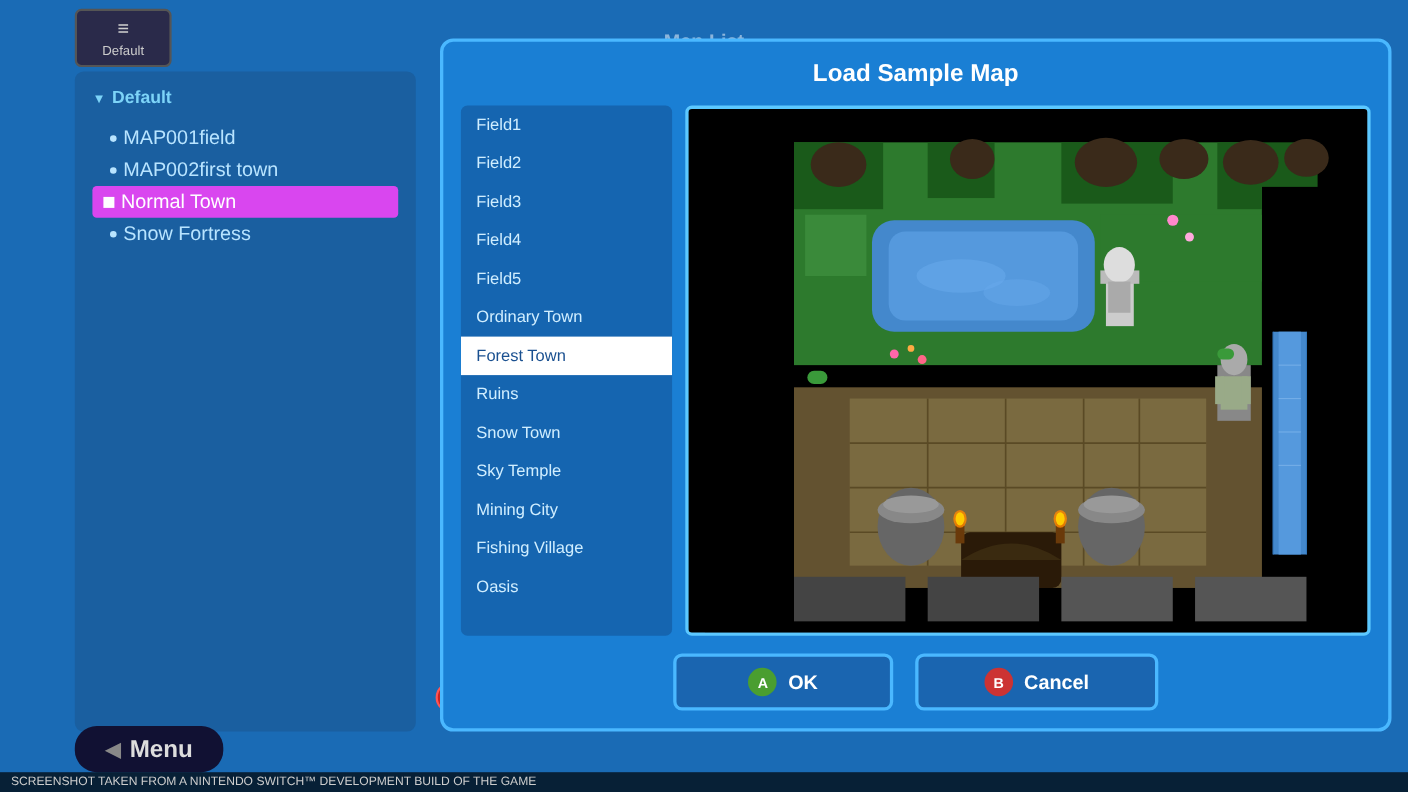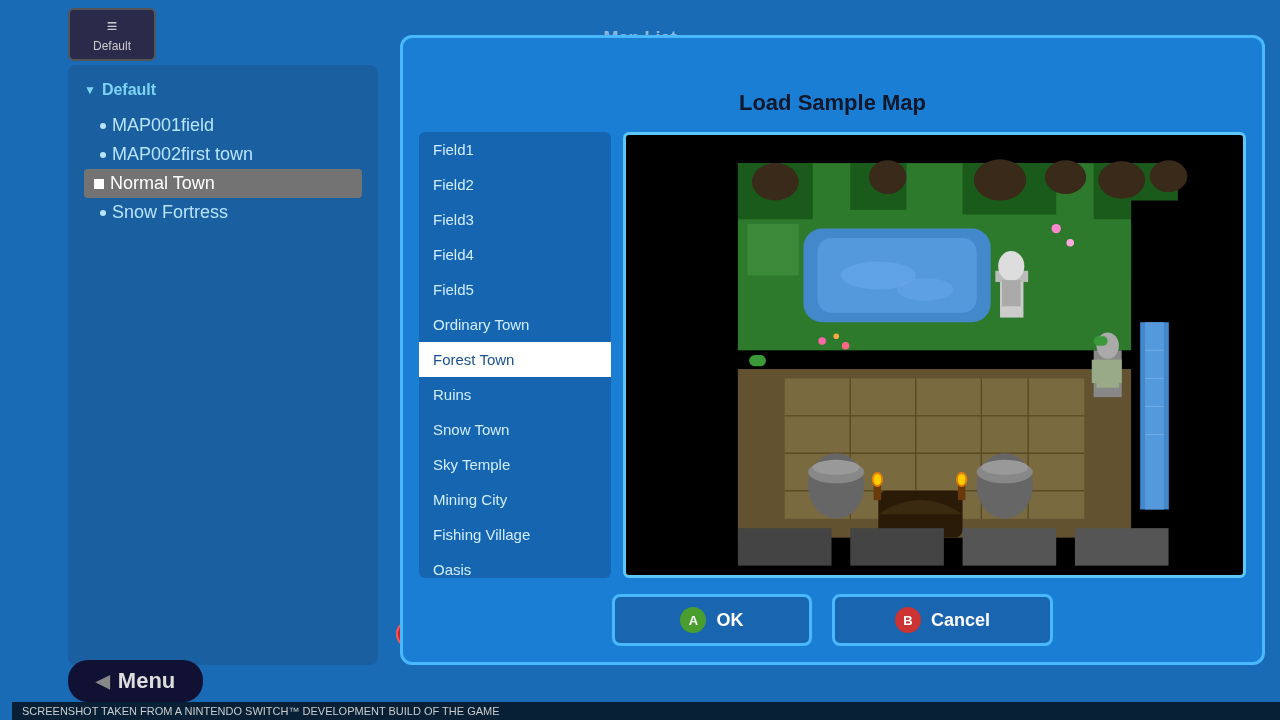--- a/index.html
+++ b/index.html
@@ -83,21 +83,21 @@
       gap: 6px;
     }
     .sidebar-item .dot {
       width: 6px; height: 6px;
       background: #b8e4ff;
       border-radius: 50%;
       display: inline-block;
       flex-shrink: 0;
     }
     .sidebar-item.active {
-      background: #737373;
+      background: #d946ef;
       border-radius: 4px;
       color: #fff;
       padding-left: 10px;
     }
     .sidebar-item.active .square {
       width: 10px; height: 10px;
       background: #fff;
       display: inline-block;
       flex-shrink: 0;
     }
@@ -119,21 +119,21 @@
     }
     .menu-label .back-icon {
       color: #888;
       font-size: 18px;
     }
 
     
     .screenshot-notice {
       position: absolute;
       bottom: 0;
-      left: 12px;
+      left: 0;
       right: 0;
       background: rgba(0,0,0,0.7);
       color: #ccc;
       font-size: 11px;
       padding: 3px 10px;
       text-align: left;
     }
 
     
     .dialog {
@@ -146,25 +146,24 @@
       border-radius: 12px;
       border: 3px solid #4ab8ff;
       display: flex;
       flex-direction: column;
       padding: 16px;
       gap: 12px;
     }
 
     .dialog-title {
       text-align: center;
-      color: #0f172a;
+      color: #ffffff;
       font-size: 22px;
       font-weight: bold;
       margin-bottom: 4px;
-      margin-top: 36px;
     }
 
     .dialog-body {
       display: flex;
       gap: 12px;
       flex: 1;
       min-height: 0;
     }
 
     

